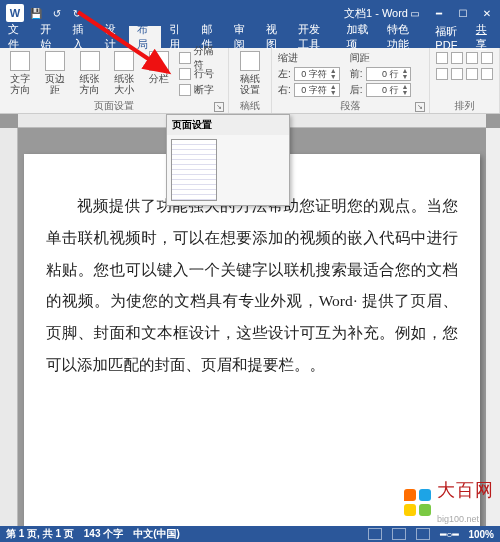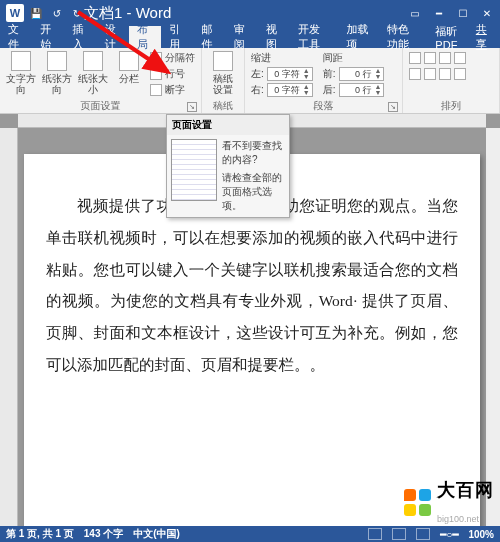--- a/index.html
+++ b/index.html
@@ -1,21 +1,21 @@
 <!DOCTYPE html>
 <html><head>
 <meta charset="utf-8">
 <style>
   * { margin: 0; padding: 0; box-sizing: border-box; }
   body { width: 500px; height: 542px; font-family: "Microsoft YaHei", sans-serif; font-size: 10px; background: #fff; overflow: hidden; position: relative; }
   .titlebar { height: 26px; background: #2b579a; color: #fff; display: flex; align-items: center; padding: 0 6px; }
   .titlebar .icon { width: 18px; height: 18px; display: flex; align-items: center; justify-content: center; margin-right: 6px; font-weight: bold; color: #2b579a; background: #fff; border-radius: 2px; font-size: 11px; }
   .titlebar .qat { display: flex; gap: 6px; }
   .titlebar .qat span { width: 14px; height: 14px; display: flex; align-items: center; justify-content: center; }
-  .titlebar .title { flex: 1; text-align: left; font-size: 15px; }
+  .titlebar .title { flex: 1; text-align: right; font-size: 11px; }
   .titlebar .winbtns { display: flex; gap: 10px; }
   .titlebar .winbtns span { width: 14px; text-align: center; }
   .tabs { height: 22px; background: #2b579a; color: #fff; display: flex; align-items: stretch; padding-left: 0; font-size: 11px; }
   .tabs .tab { padding: 0 8px; display: flex; align-items: center; cursor: pointer; }
   .tabs .tab.active { background: #f3f3f3; color: #2b579a; }
   .tabs .spacer { flex: 1; }
   .tabs .right { display: flex; align-items: center; gap: 8px; padding-right: 8px; text-decoration: underline; }
   .ribbon { height: 66px; background: #f3f3f3; border-bottom: 1px solid #ccc; display: flex; font-size: 10px; color: #444; }
   .group { border-right: 1px solid #ddd; padding: 3px 6px 1px; display: flex; flex-direction: column; justify-content: space-between; }
   .group .controls { display: flex; gap: 6px; align-items: flex-start; }
@@ -45,21 +45,21 @@
   .statusbar .sp { flex: 1; }
   .statusbar .vbtn { width: 14px; height: 12px; border: 1px solid rgba(255,255,255,0.5); }
   .arrow { position: absolute; top: 10px; left: 76px; z-index: 20; pointer-events: none; }
   .watermark { position: absolute; bottom: 18px; right: 6px; display: flex; align-items: center; gap: 6px; z-index: 30; }
   .wm-logo { display: grid; grid-template-columns: 12px 12px; grid-template-rows: 12px 12px; gap: 3px; }
   .wm-logo span:nth-child(1){background:#ff6d00;border-radius:3px 3px 3px 0;}
   .wm-logo span:nth-child(2){background:#1da4e6;border-radius:3px;}
   .wm-logo span:nth-child(3){background:#ffcf00;border-radius:3px;}
   .wm-logo span:nth-child(4){background:#7ac943;border-radius:3px;}
   .wm-text { line-height: 1; }
-  .wm-text .cn { font-size: 18px; font-weight: 700; color: #000000; letter-spacing: 1px; }
+  .wm-text .cn { font-size: 18px; font-weight: 400; color: #b91c1c; letter-spacing: 1px; }
   .wm-text .en { font-size: 9px; color: #aaa; margin-top: 16px; }
 </style>
 </head>
 <body>
 
 <div class="titlebar">
   <span class="icon">W</span>
   <div class="qat">
     <span>💾</span>
     <span>↺</span>
@@ -96,20 +96,24 @@
 
 <div class="ribbon">
   <div class="group">
     <div class="controls">
       <div class="bigbtn">
           <div class="gicon"></div>
           <div class="txt">文字方向</div>
         </div>
       <div class="bigbtn">
           <div class="gicon"></div>
+          <div class="txt">页边距</div>
+        </div>
+      <div class="bigbtn">
+          <div class="gicon"></div>
           <div class="txt">纸张方向</div>
         </div>
       <div class="bigbtn">
           <div class="gicon"></div>
           <div class="txt">纸张大小</div>
         </div>
       <div class="bigbtn">
           <div class="gicon"></div>
           <div class="txt">分栏</div>
         </div>
@@ -203,24 +207,20 @@
   <div class="ruler-h"></div>
   <div class="ruler-v"></div>
   <div class="scroll-v"></div>
   <div class="page">
     <p>视频提供了功能强大的方法帮助您证明您的观点。当您单击联机视频时，可以在想要添加的视频的嵌入代码中进行粘贴。您也可以键入一个关键字以联机搜索最适合您的文档的视频。为使您的文档具有专业外观，Word· 提供了页眉、页脚、封面和文本框设计，这些设计可互为补充。例如，您可以添加匹配的封面、页眉和提要栏。。</p>
   </div>
   <div class="tooltip">
     <div class="tt-title">页面设置</div>
     <div class="tt-body">
       <div class="tt-thumb"></div>
-      <div class="tt-text">
-        <div>看不到要查找的内容?</div>
-        <div style="margin-top:4px;">请检查全部的页面格式选项。</div>
-      </div>
     </div>
   </div>
 </div>
 
 <svg class="arrow" width="110" height="80">
   <defs>
       <marker id="ah" markerWidth="8" markerHeight="8" refX="6" refY="3" orient="auto">
         <path d="M0,0 L7,3 L0,6 Z" fill="#e11"></path>
       </marker>
     </defs>

